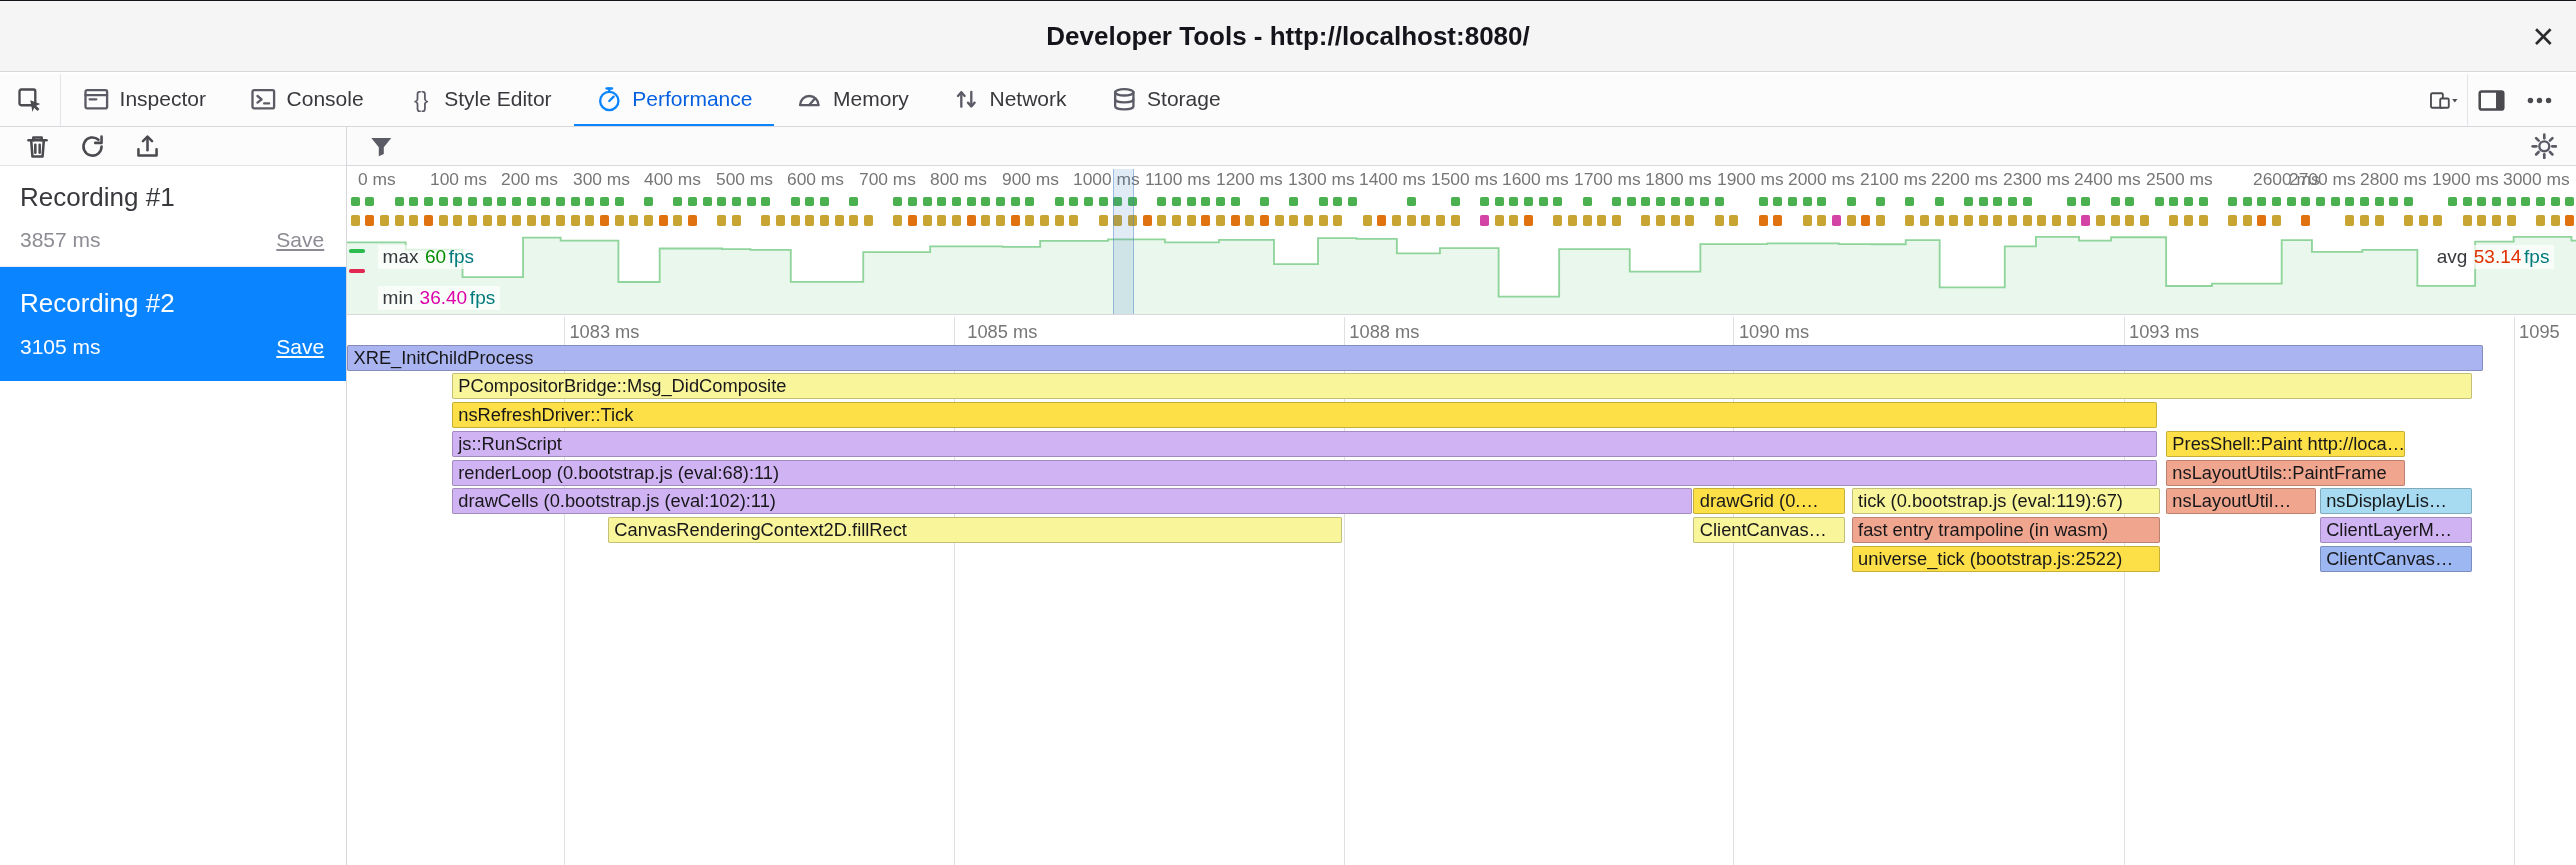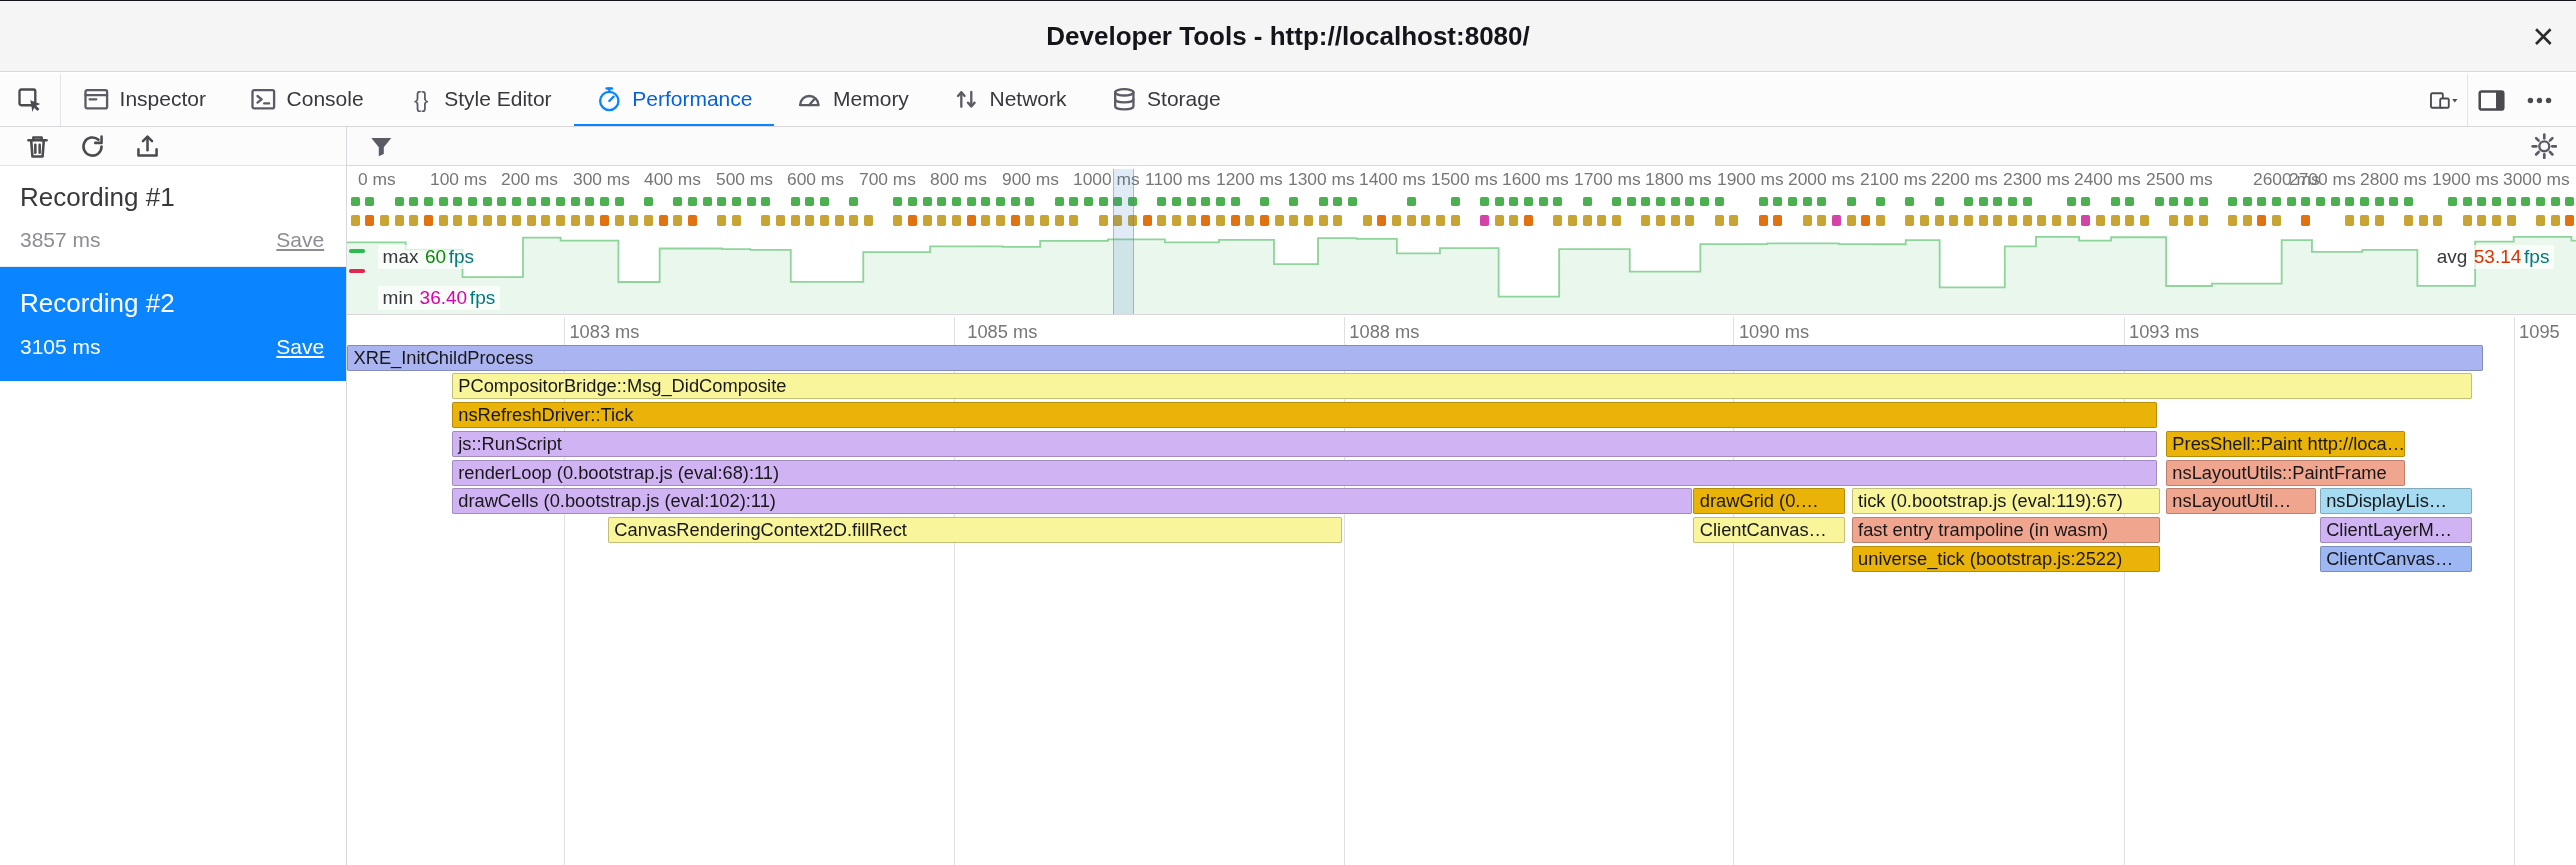--- a/index.html
+++ b/index.html
@@ -90,21 +90,21 @@
   .gridline{position:absolute;top:0;bottom:0;width:0.9px;background:#dfdfe4}
   .flame-ruler{position:absolute;top:0;left:0;right:0;height:26.6px;font-size:18.3px;color:#767676}
   .fr-label{position:absolute;top:3.7px;white-space:nowrap}
   .flame-rows{position:absolute;top:27.5px;left:0;right:0}
   .frow{position:relative;height:26px;margin-bottom:2.8px}
   .fblock{position:absolute;top:0;height:26px;border:0.9px solid rgba(0,0,0,.22);border-radius:1.8px;
           font-size:18.3px;line-height:23px;padding:0 5.5px;white-space:nowrap;overflow:hidden;
           color:#18181b;cursor:pointer}
   .c-lav{background:#aab4f0}
   .c-yellow{background:#f9f59b}
-  .c-green{background:#eab308}
+  .c-green{background:#fde047}
   .c-purple{background:#d0b3f3}
   .c-salmon{background:#f0a68e}
   .c-sky{background:#a6dbf1}
   .c-blue{background:#9db7f3}
 </style>
 </head>
 <body>
 
 <div class="app">
 

